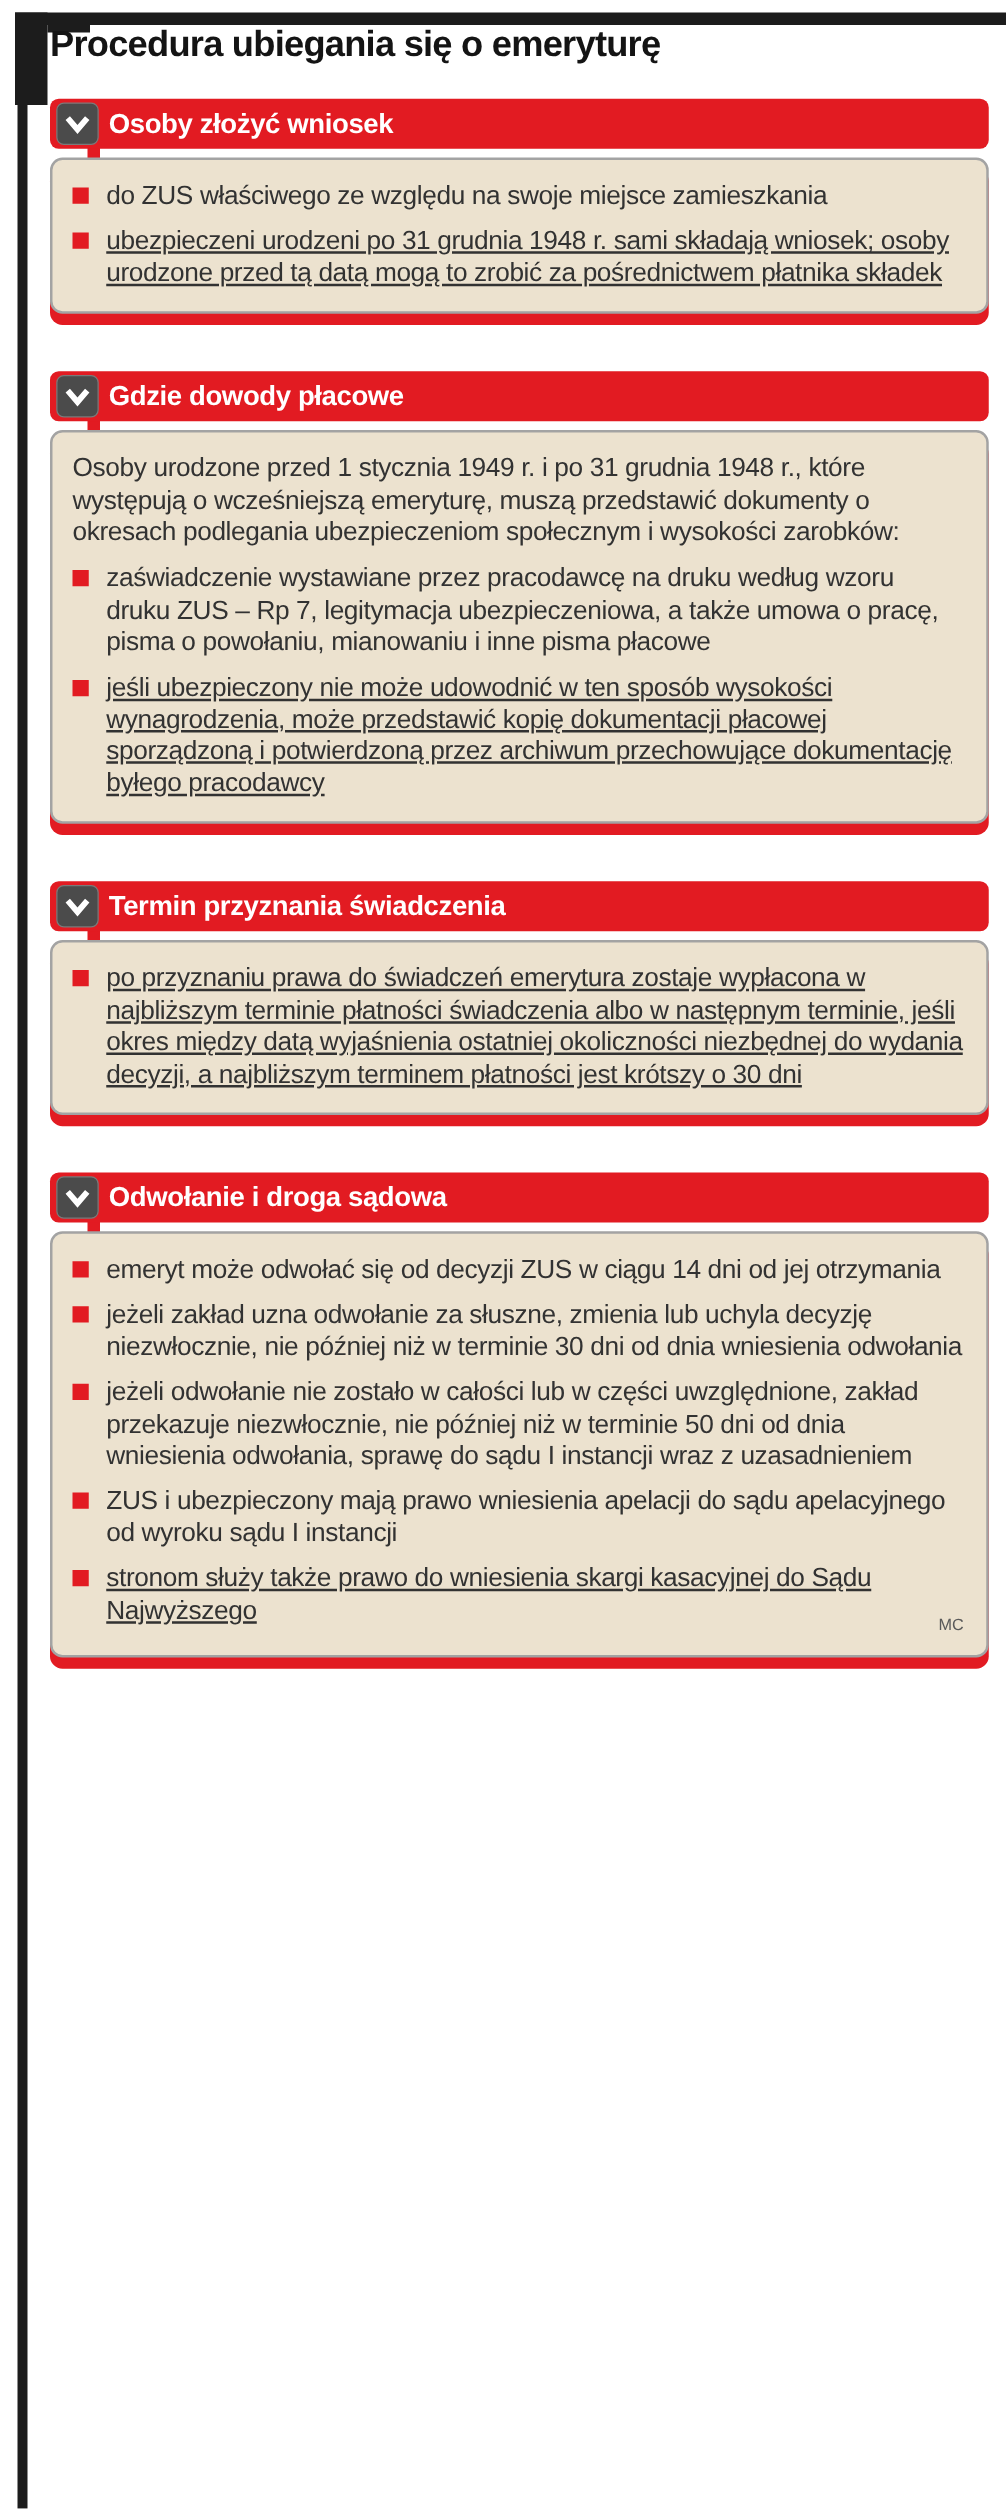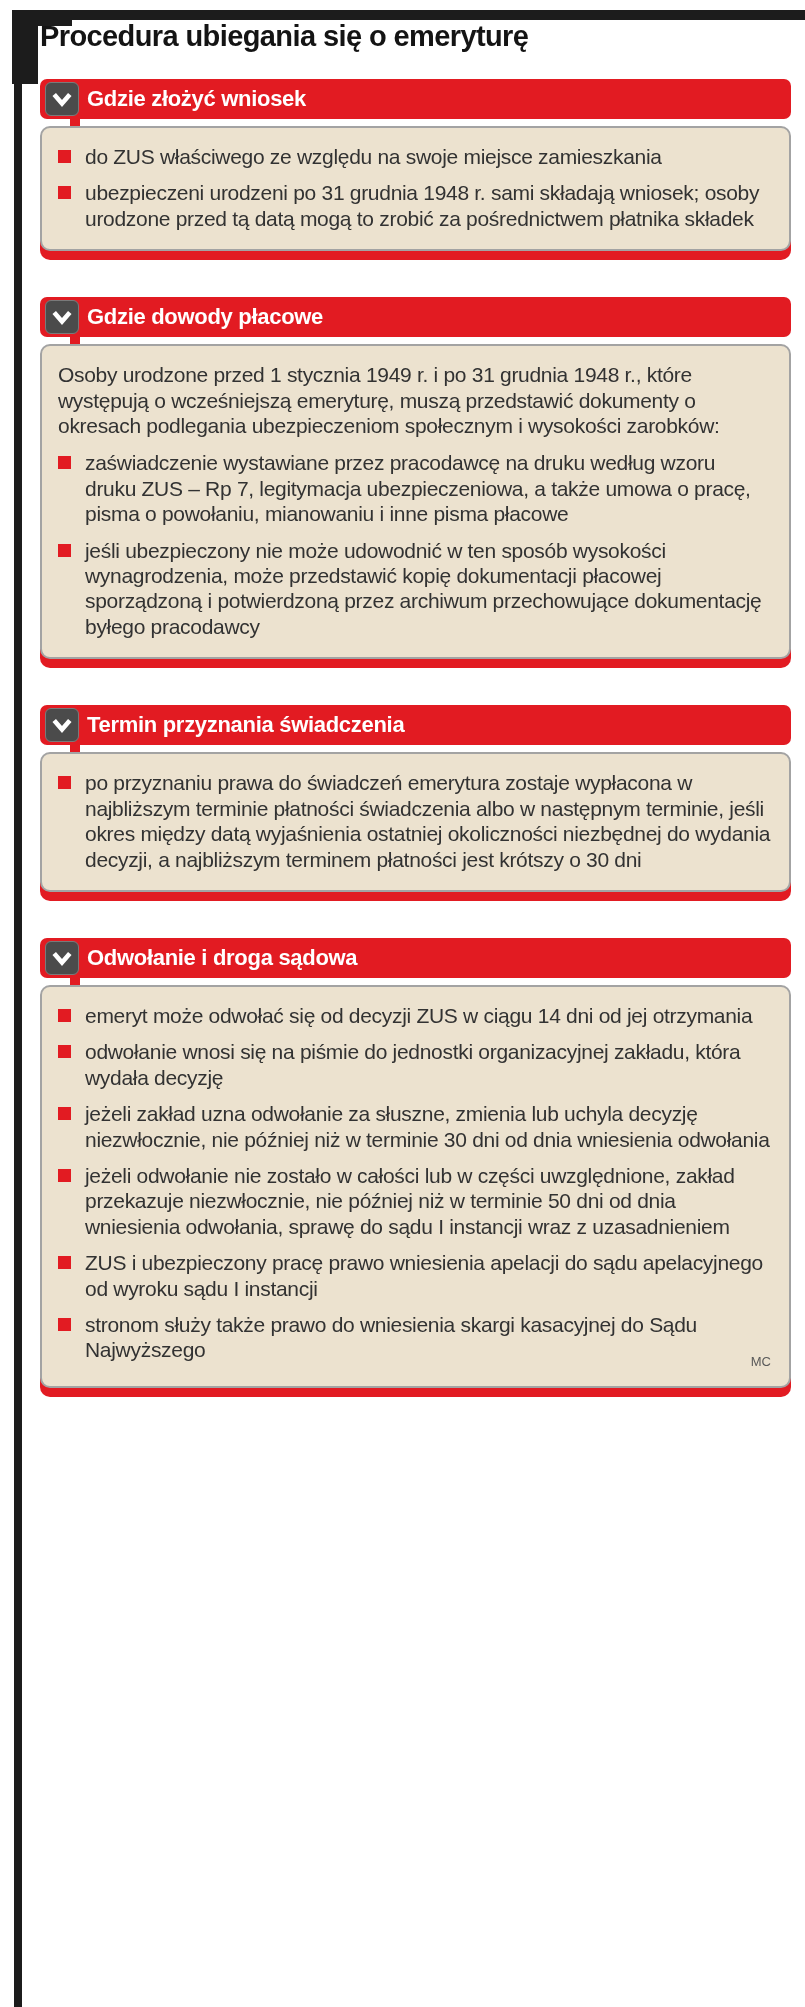--- a/index.html
+++ b/index.html
@@ -74,21 +74,21 @@
     line-height:1.21;
     color:#323232;
     letter-spacing:-0.3px;
   }
   .intro{margin:0 0 12px 0;}
   .bullet{
     position:relative;
     padding-left:27px;
     margin-bottom:11px;
   }
-  .bullet:last-child{margin-bottom:0;}
+  .bullet:last-child{margin-bottom:0;text-decoration:underline;}
   .bullet::before{
     content:"";
     position:absolute;
     left:0;top:6px;
     width:13px;height:13px;
     background:var(--red);
   }
   .credit{
     text-align:right;
     font-size:13px;
@@ -111,21 +111,21 @@
   <div class="content">
     <h1 class="page-title">Procedura ubiegania się o emeryturę</h1>
     <div id="sections">
         <div class="section">
     <div class="sec-header">
       <span class="chev-box">
         <svg width="22" height="22" viewBox="0 0 24 24">
           <polyline points="3.5,7 12,17 20.5,7" fill="none" stroke="#ffffff" stroke-width="5"></polyline>
         </svg>
       </span>
-      <span class="sec-title">Gdzie złożyć wniosek</span>
+      <span class="sec-title">Osoby złożyć wniosek</span>
     </div>
     <div class="connector"></div>
     <div class="sec-body">
 
       <div class="bullets">
               <div class="bullet">do ZUS właściwego ze względu na swoje miejsce zamieszkania</div>
               <div class="bullet">ubezpieczeni urodzeni po 31 grudnia 1948 r. sami składają wniosek; osoby urodzone przed tą datą mogą to zrobić za pośrednictwem płatnika składek</div>
             </div>
     </div>
   </div>
@@ -171,24 +171,23 @@
           <polyline points="3.5,7 12,17 20.5,7" fill="none" stroke="#ffffff" stroke-width="5"></polyline>
         </svg>
       </span>
       <span class="sec-title">Odwołanie i droga sądowa</span>
     </div>
     <div class="connector"></div>
     <div class="sec-body">
 
       <div class="bullets">
               <div class="bullet">emeryt może odwołać się od decyzji ZUS w ciągu 14 dni od jej otrzymania</div>
-              <div class="bullet">odwołanie wnosi się na piśmie do jednostki organizacyjnej zakładu, która wydała decyzję</div>
               <div class="bullet">jeżeli zakład uzna odwołanie za słuszne, zmienia lub uchyla decyzję niezwłocznie, nie później niż w terminie 30 dni od dnia wniesienia odwołania</div>
               <div class="bullet">jeżeli odwołanie nie zostało w całości lub w części uwzględnione, zakład przekazuje niezwłocznie, nie później niż w terminie 50 dni od dnia wniesienia odwołania, sprawę do sądu I instancji wraz z uzasadnieniem</div>
-              <div class="bullet">ZUS i ubezpieczony pracę prawo wniesienia apelacji do sądu apelacyjnego od wyroku sądu I instancji</div>
+              <div class="bullet">ZUS i ubezpieczony mają prawo wniesienia apelacji do sądu apelacyjnego od wyroku sądu I instancji</div>
               <div class="bullet">stronom służy także prawo do wniesienia skargi kasacyjnej do Sądu Najwyższego</div>
             </div>
     <div class="credit">MC</div>
           </div>
   </div>
       </div>
   </div>
 </div>
 
 </body></html>

